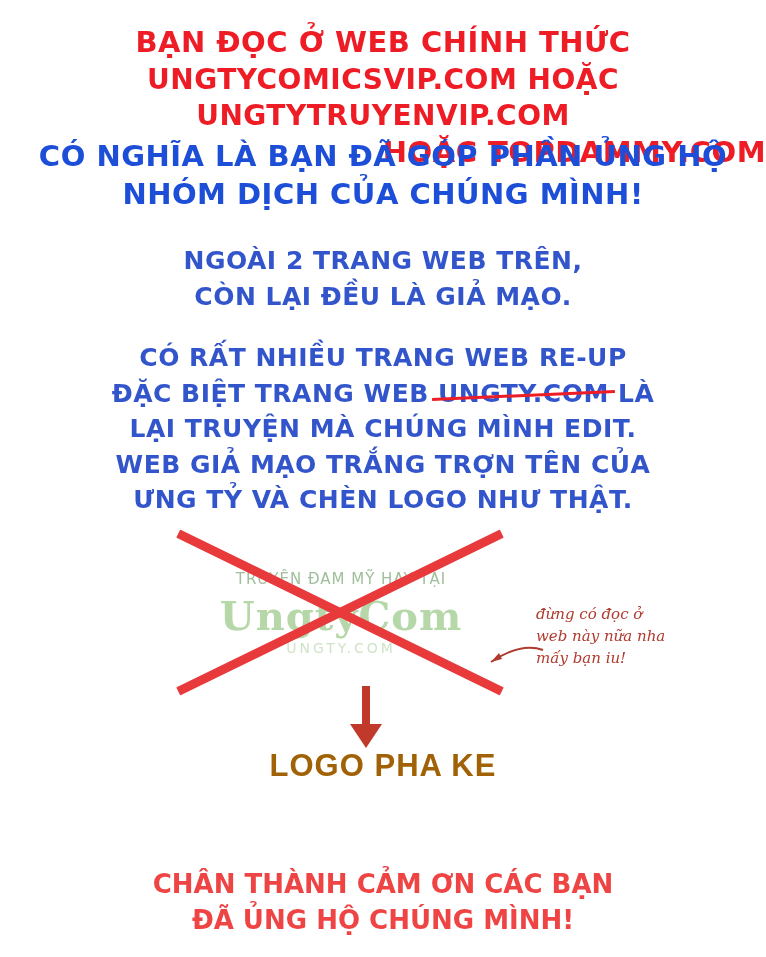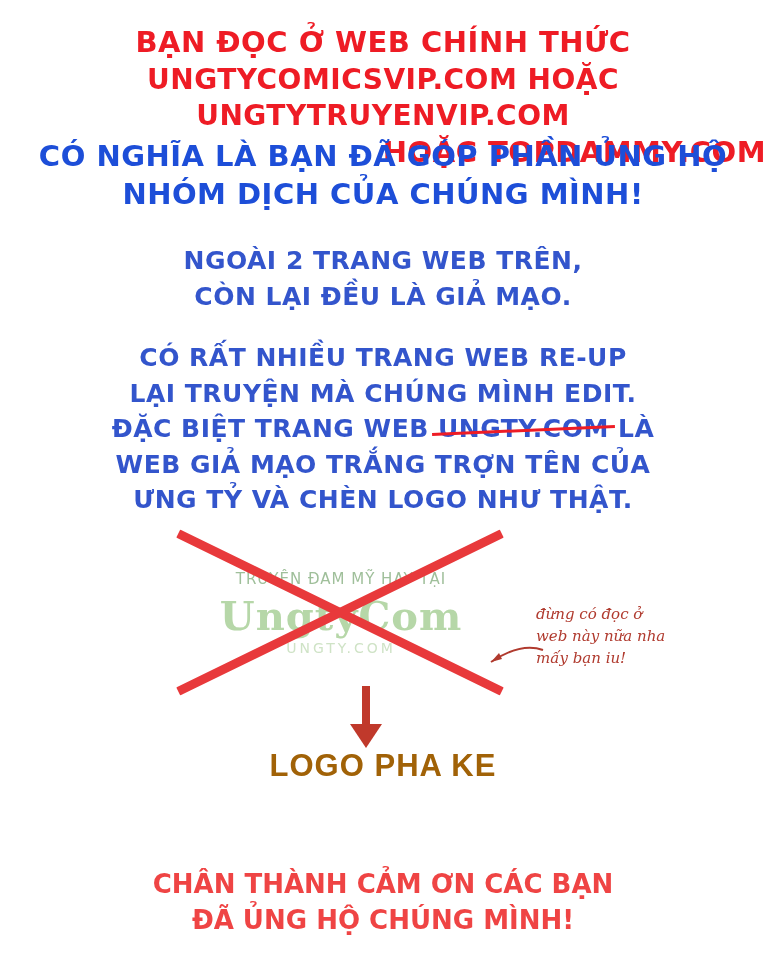--- a/index.html
+++ b/index.html
@@ -230,24 +230,24 @@
     <div>nhóm dịch của chúng mình!</div>
   </div>
 
   <div class="blue-mid block">
     <div>Ngoài 2 trang web trên,</div>
     <div>còn lại đều là giả mạo.</div>
   </div>
 
   <div class="blue-para block">
     <div>Có rất nhiều trang web re-up</div>
-    <div>lại truyện mà chúng mình edit.</div>
     <div>
       <span>Đặc biệt trang web </span><span class="strike-word">ungty.com</span><span> là</span>
     </div>
+    <div>lại truyện mà chúng mình edit.</div>
     <div>web giả mạo trắng trợn tên của</div>
     <div>ưng tỷ và chèn logo như thật.</div>
   </div>
 
   <div class="logo-area">
     <div class="logo-top-text">Truyện đam mỹ hay tại</div>
     <div class="logo-main-text">UngtyCom</div>
     <div class="logo-sub-text">ungty.com</div>
     <div class="cross-line cross-a"></div>
     <div class="cross-line cross-b"></div>

